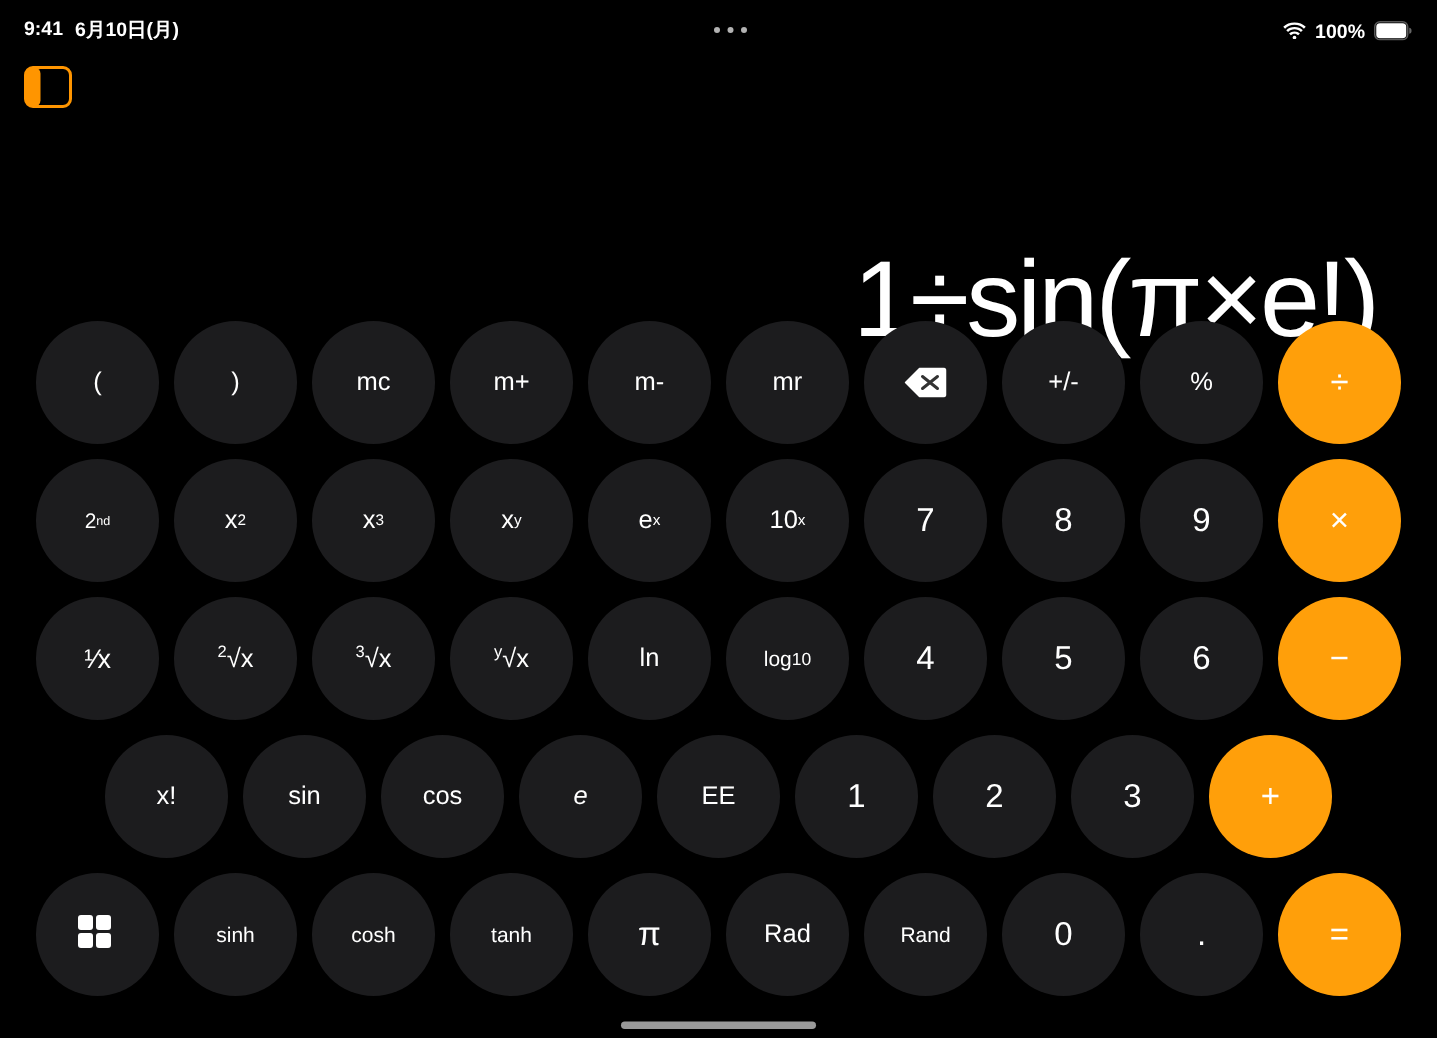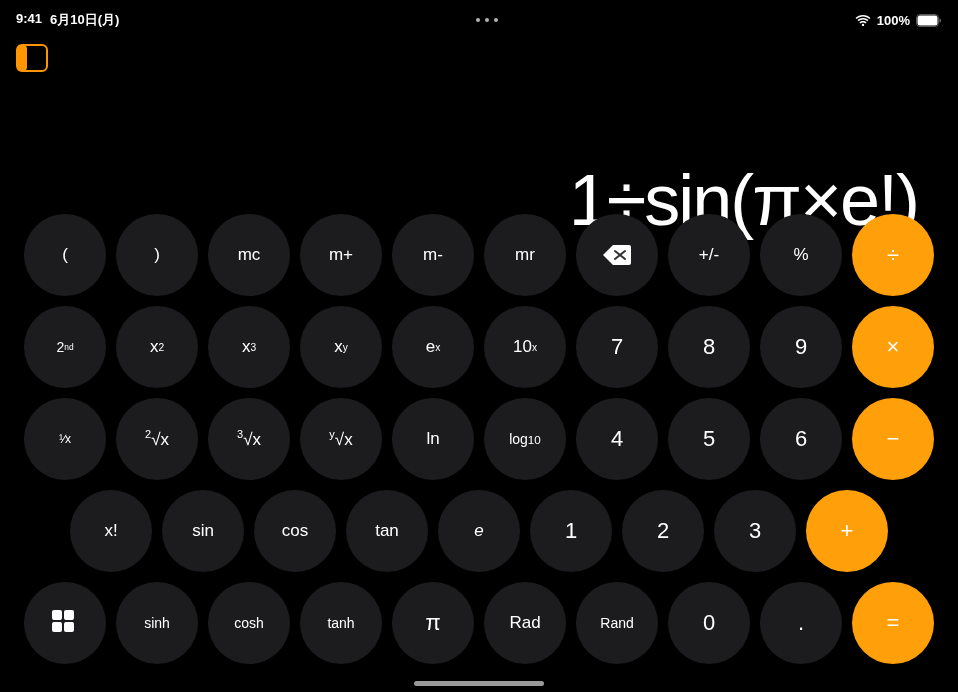--- a/index.html
+++ b/index.html
@@ -228,21 +228,21 @@
     <button class="calc-btn btn-dark btn-small-text">e<sup>x</sup></button>
     <button class="calc-btn btn-dark btn-small-text">10<sup>x</sup></button>
     <button class="calc-btn btn-dark">7</button>
     <button class="calc-btn btn-dark">8</button>
     <button class="calc-btn btn-dark">9</button>
     <button class="calc-btn btn-orange">×</button>
   </div>
 
   <div class="button-row">
     <button class="calc-btn btn-dark btn-xsmall-text">
-      <span style="font-size:12px;">¹∕x</span>
+      <span style="font-size:18px;">¹∕x</span>
     </button>
     <button class="calc-btn btn-dark btn-xsmall-text">
       <span style="font-size:17px;"><sup style="font-size:11px;">2</sup>√x</span>
     </button>
     <button class="calc-btn btn-dark btn-xsmall-text">
       <span style="font-size:17px;"><sup style="font-size:11px;">3</sup>√x</span>
     </button>
     <button class="calc-btn btn-dark btn-xsmall-text">
       <span style="font-size:17px;"><sup style="font-size:11px;">y</sup>√x</span>
     </button>
@@ -251,22 +251,22 @@
     <button class="calc-btn btn-dark">4</button>
     <button class="calc-btn btn-dark">5</button>
     <button class="calc-btn btn-dark">6</button>
     <button class="calc-btn btn-orange">−</button>
   </div>
 
   <div class="button-row">
     <button class="calc-btn btn-dark btn-small-text">x!</button>
     <button class="calc-btn btn-dark btn-small-text">sin</button>
     <button class="calc-btn btn-dark btn-small-text">cos</button>
-    <button class="calc-btn btn-dark btn-small-text">tan</button>
     <button class="calc-btn btn-dark btn-small-text" style="font-style:italic;">e</button>
+    <button class="calc-btn btn-dark btn-small-text">EE</button>
     <button class="calc-btn btn-dark">1</button>
     <button class="calc-btn btn-dark">2</button>
     <button class="calc-btn btn-dark">3</button>
     <button class="calc-btn btn-orange">+</button>
   </div>
 
   <div class="button-row">
     <button class="calc-btn btn-dark btn-xsmall-text">
       <svg width="30" height="30" viewBox="0 0 30 30" fill="white">
         <rect x="2" y="2" width="10" height="10" rx="2" fill="white"></rect>

